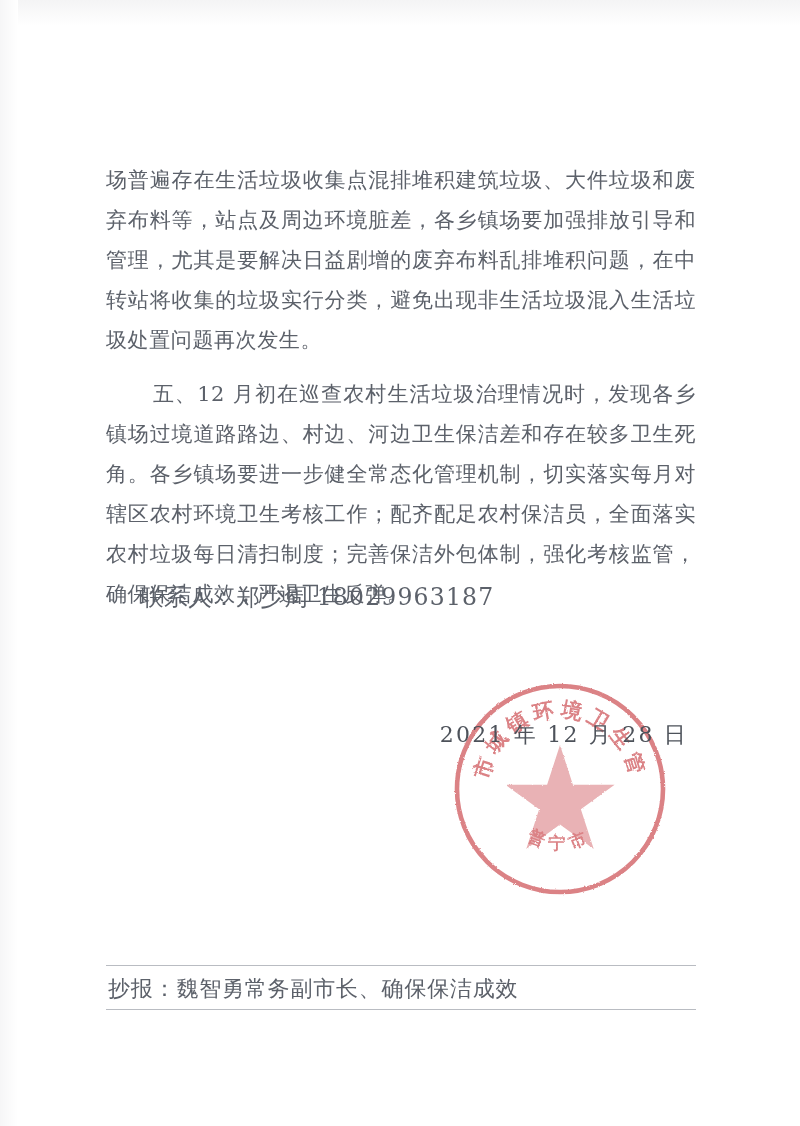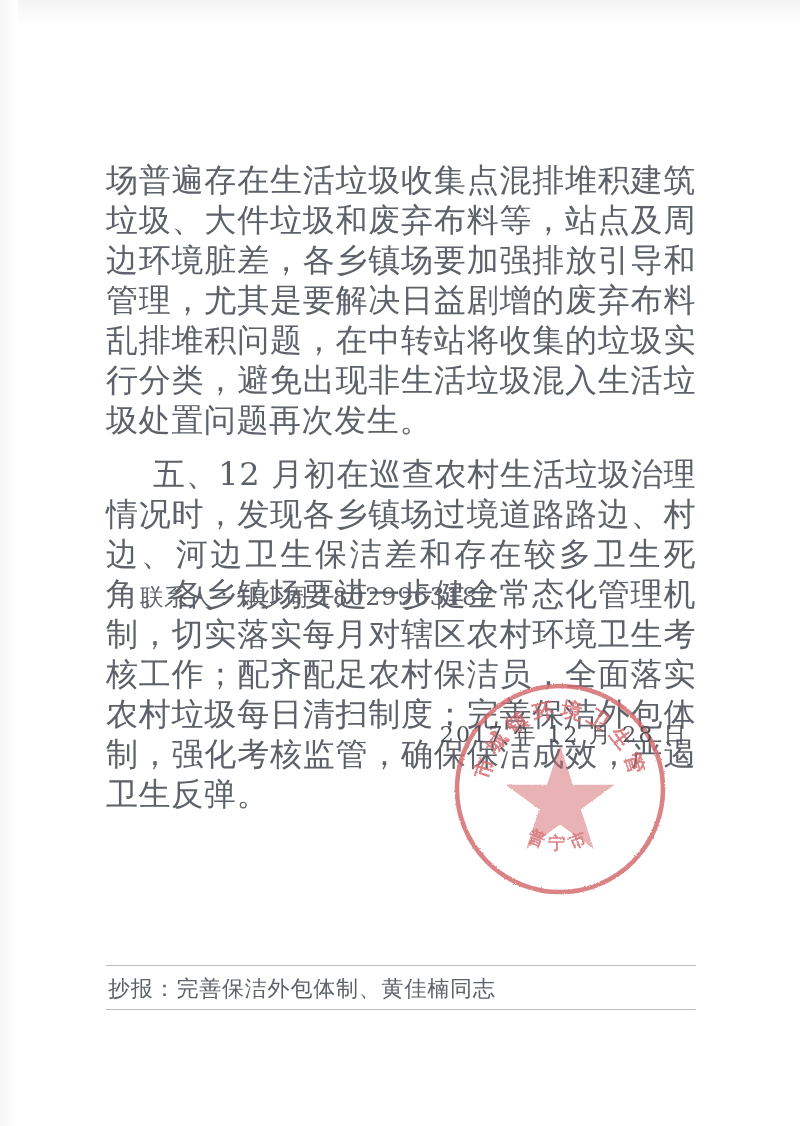--- a/index.html
+++ b/index.html
@@ -38,21 +38,21 @@
   }
 
   .body-block {
     position: absolute;
     left: 106px;
     top: 160px;
     width: 590px;
   }
 
   .para {
-    font-size: 32px;
+    font-size: 21px;
     line-height: 40px;
     color: #5c616a;
     letter-spacing: 0.6px;
     text-align: justify;
     text-justify: inter-character;
     margin: 0 0 14px 0;
     font-family: "DejaVu Serif", "Liberation Serif", serif;
     font-weight: 400;
   }
   .para.indent2 { text-indent: 47px; }
@@ -176,20 +176,20 @@
         <text font-family="'DejaVu Serif','Liberation Serif',serif" font-size="17" font-weight="bold" fill="#d4696e" letter-spacing="6">
           <textPath href="#arcBottom" startOffset="50%" text-anchor="middle">普宁市</textPath>
         </text>
 
         <polygon points="112,68 124.9,107.7 166.6,107.7 132.85,132.2 145.75,171.9 112,147.4 78.25,171.9 91.15,132.2 57.4,107.7 99.1,107.7" fill="#d4696e" opacity="0.62"></polygon>
       </g>
     </svg>
   </div>
 
   <div class="sign-block">
-    <div class="sign-date">2017 年 12 月 28 日</div>
+    <div class="sign-date">2021 年 12 月 28 日</div>
   </div>
 
   <div class="footer-rule top"></div>
-  <div class="footer-text">抄报：完善保洁外包体制、黄佳楠同志</div>
+  <div class="footer-text">抄报：魏智勇常务副市长、确保保洁成效</div>
   <div class="footer-rule bottom"></div>
 
 </div>
 
 </body></html>

